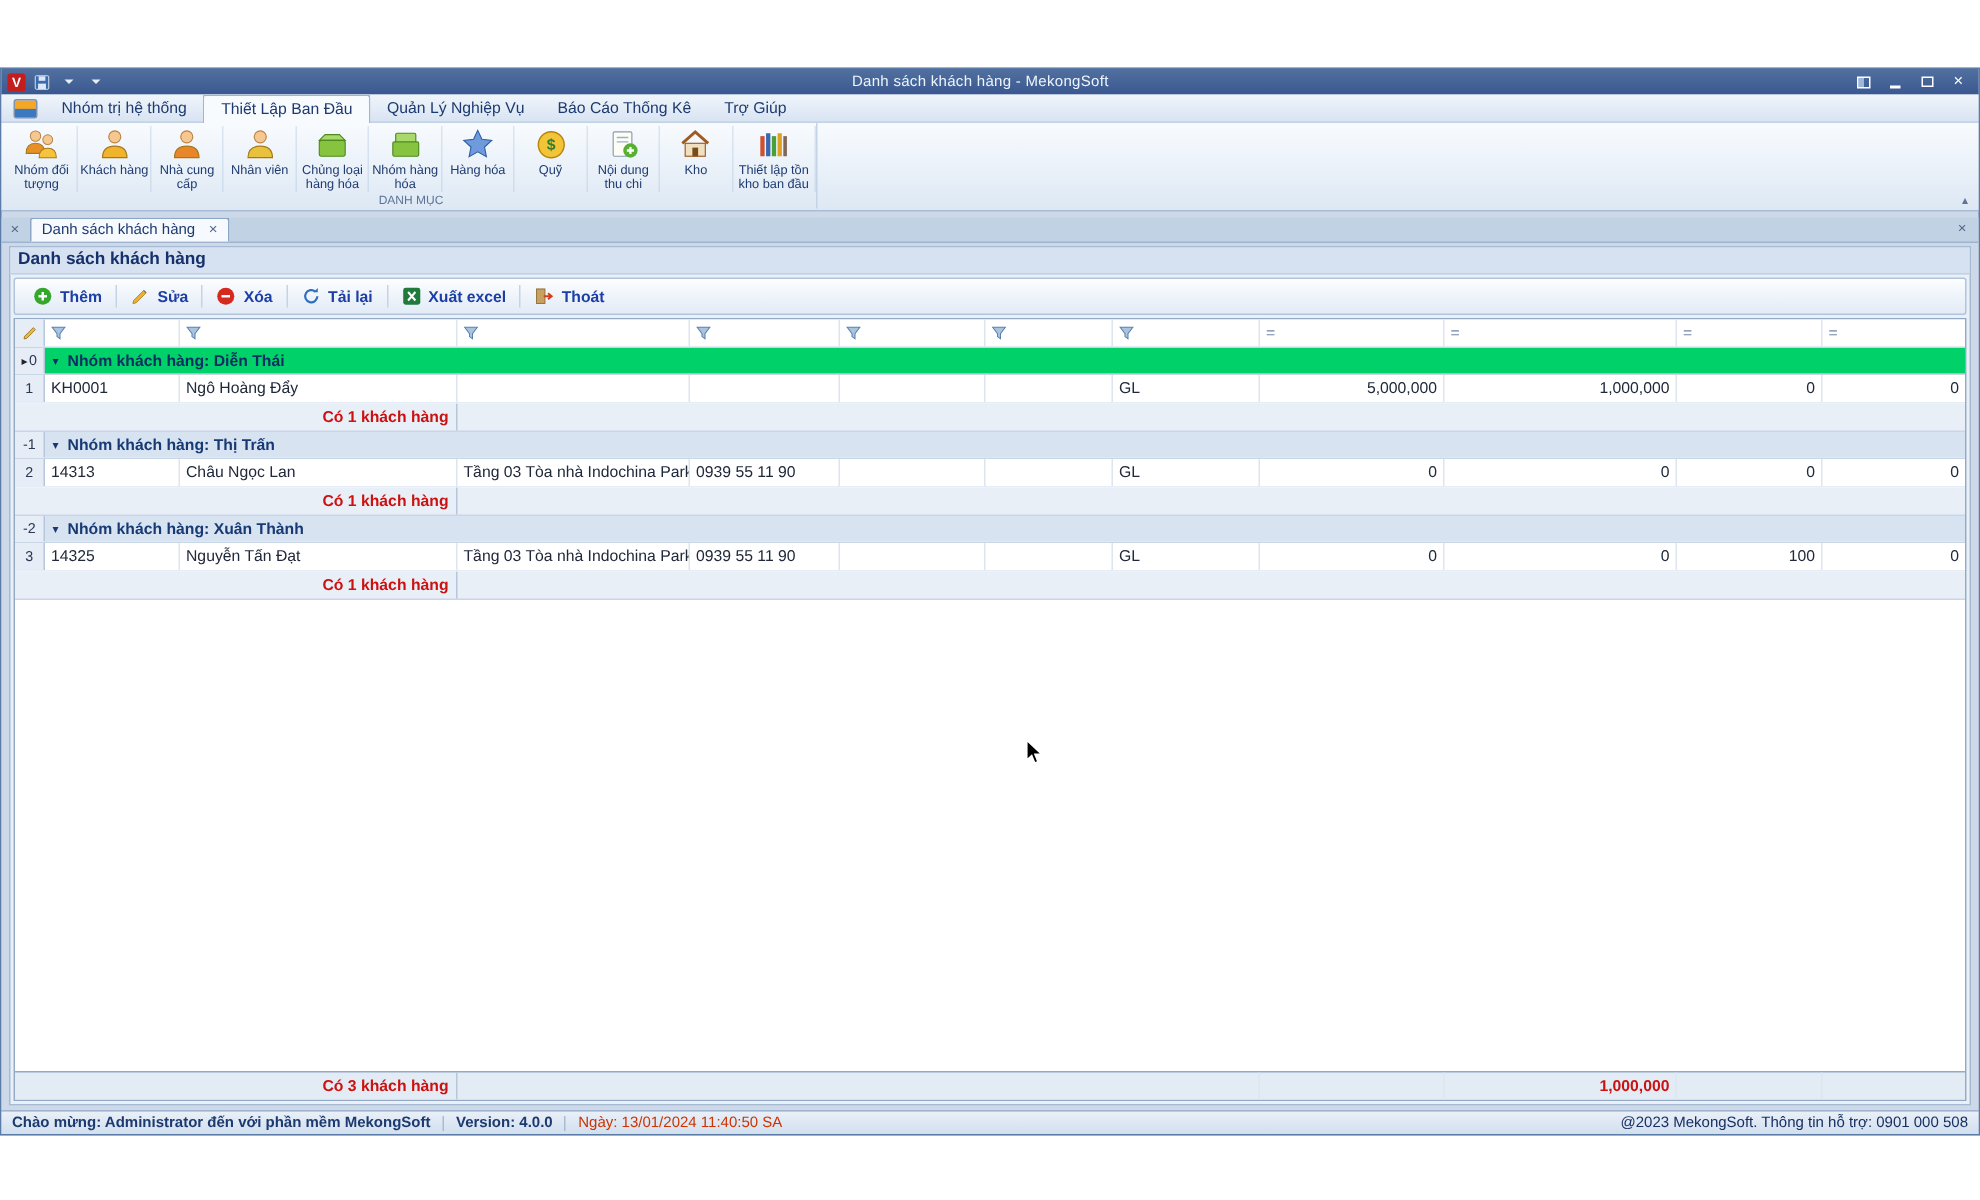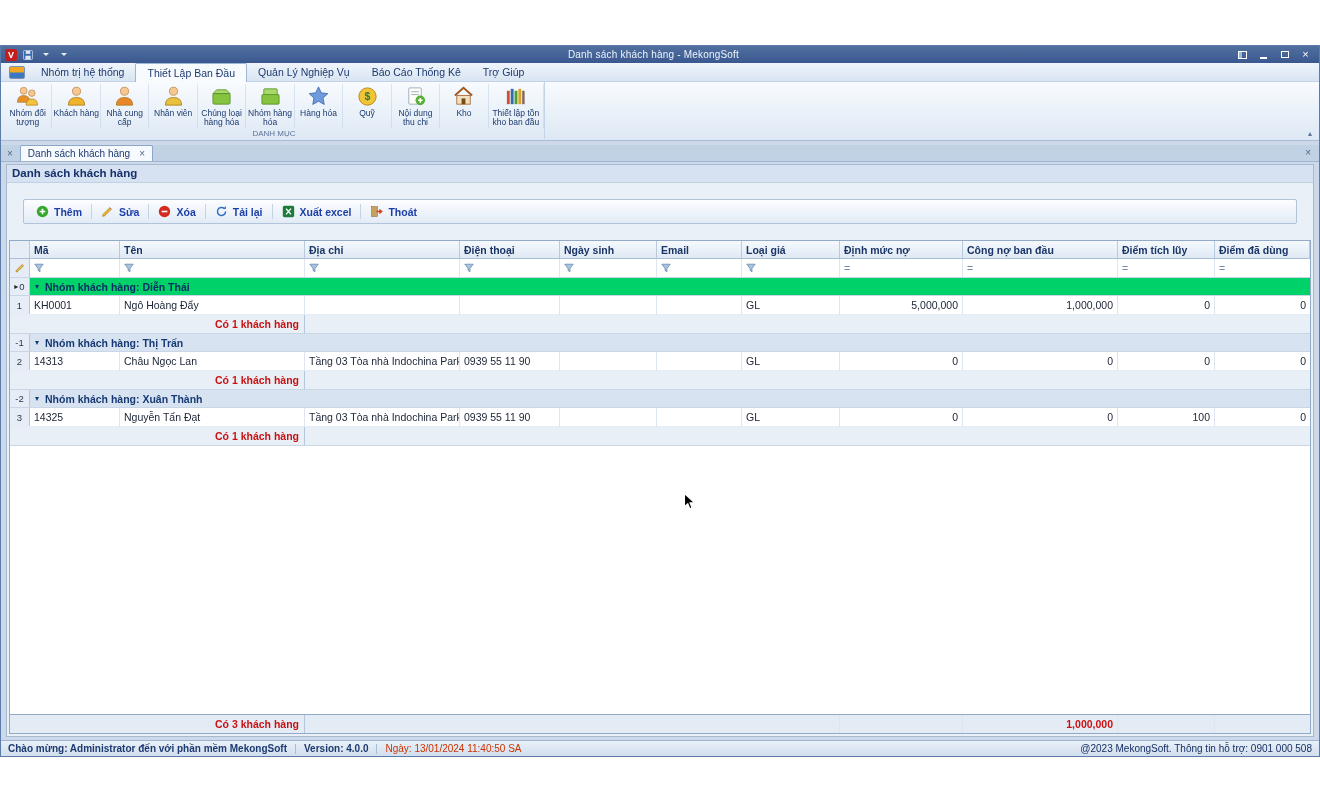--- a/index.html
+++ b/index.html
@@ -57,21 +57,21 @@
   .doctab{height:15px;display:flex;align-items:center;gap:9px;background:#f6f9fd;
           border:1px solid #8ca6c6;border-bottom:none;padding:0 7px;font-size:10px;color:#1d3a70;
           border-radius:2px 2px 0 0;cursor:default}
   .strip-right{margin-left:auto;margin-right:2px;align-self:center}
 
   
   .content{flex:1;min-height:0;background:#cdd9e9;padding:2px 5px 3px;display:flex;flex-direction:column}
   .page{flex:1;min-height:0;background:#e9f0f8;border:1px solid #a6bad2;display:flex;flex-direction:column}
   .page-title{height:17px;line-height:17px;flex:0 0 auto;padding:0 5px;font-size:11.5px;font-weight:bold;
               color:#15306a;background:#d6e2f1;border-bottom:1px solid #c2d1e2}
-  .toolbar{height:23px;flex:0 0 auto;margin:16px;border:1px solid #b2c4da;border-radius:2px;
+  .toolbar{height:23px;flex:0 0 auto;margin:2px;border:1px solid #b2c4da;border-radius:2px;
            background:linear-gradient(#fcfdff,#e2ebf6);display:flex;align-items:center;padding:0 3px}
   .tbtn{height:19px;display:flex;align-items:center;gap:5px;padding:0 9px;font-size:10.5px;
         font-weight:bold;color:#1c3ea6;cursor:default}
   .tbtn svg{width:13px;height:13px}
   .tsep{width:1px;height:15px;background:#c5d3e3}
 
   
   .grid{flex:1;min-height:0;margin:0 2px 2px;border:1px solid #93aac6;background:#fff;display:flex;
         flex-direction:column;font-size:10.5px;color:#20293a}
   .grow{display:flex;flex:0 0 auto}
@@ -327,34 +327,20 @@
           <svg viewBox="0 0 16 16">
               <rect x="2" y="2" width="7" height="12" fill="#c8a060" stroke="#8a6830" stroke-width=".7"></rect>
               <path d="M8 8h6M11.5 5.5L14.5 8l-3 2.5" stroke="#d04018" stroke-width="1.6" fill="none"></path>
             </svg>
           <span>Thoát</span>
         </div>
       </div>
 
       <div class="grid">
 
-        <div class="grow g-header">
-          <div class="cell ind"></div>
-          <div class="cell c0">Mã</div>
-          <div class="cell c1">Tên</div>
-          <div class="cell c2">Địa chỉ</div>
-          <div class="cell c3">Điện thoại</div>
-          <div class="cell c4">Ngày sinh</div>
-          <div class="cell c5">Email</div>
-          <div class="cell c6">Loại giá</div>
-          <div class="cell c7">Định mức nợ</div>
-          <div class="cell c8">Công nợ ban đầu</div>
-          <div class="cell c9">Điểm tích lũy</div>
-          <div class="cell c10">Điểm đã dùng</div>
-        </div>
 
         <div class="grow g-filter">
           <div class="cell ind">
             <svg viewBox="0 0 10 10">
                 <path d="M1 9l1.8-.4L8.6 2.8 7.2 1.4 1.4 7.2z" fill="#e8b93c" stroke="#8a6a14" stroke-width=".5"></path>
               </svg>
           </div>
           <div class="cell c0">
               <svg viewBox="0 0 10 10">
                 <path d="M.8 1.2h8.4L6 5.4v3.4L4 7.4V5.4z" fill="#aac4e0" stroke="#5a80ac" stroke-width=".7"></path>

